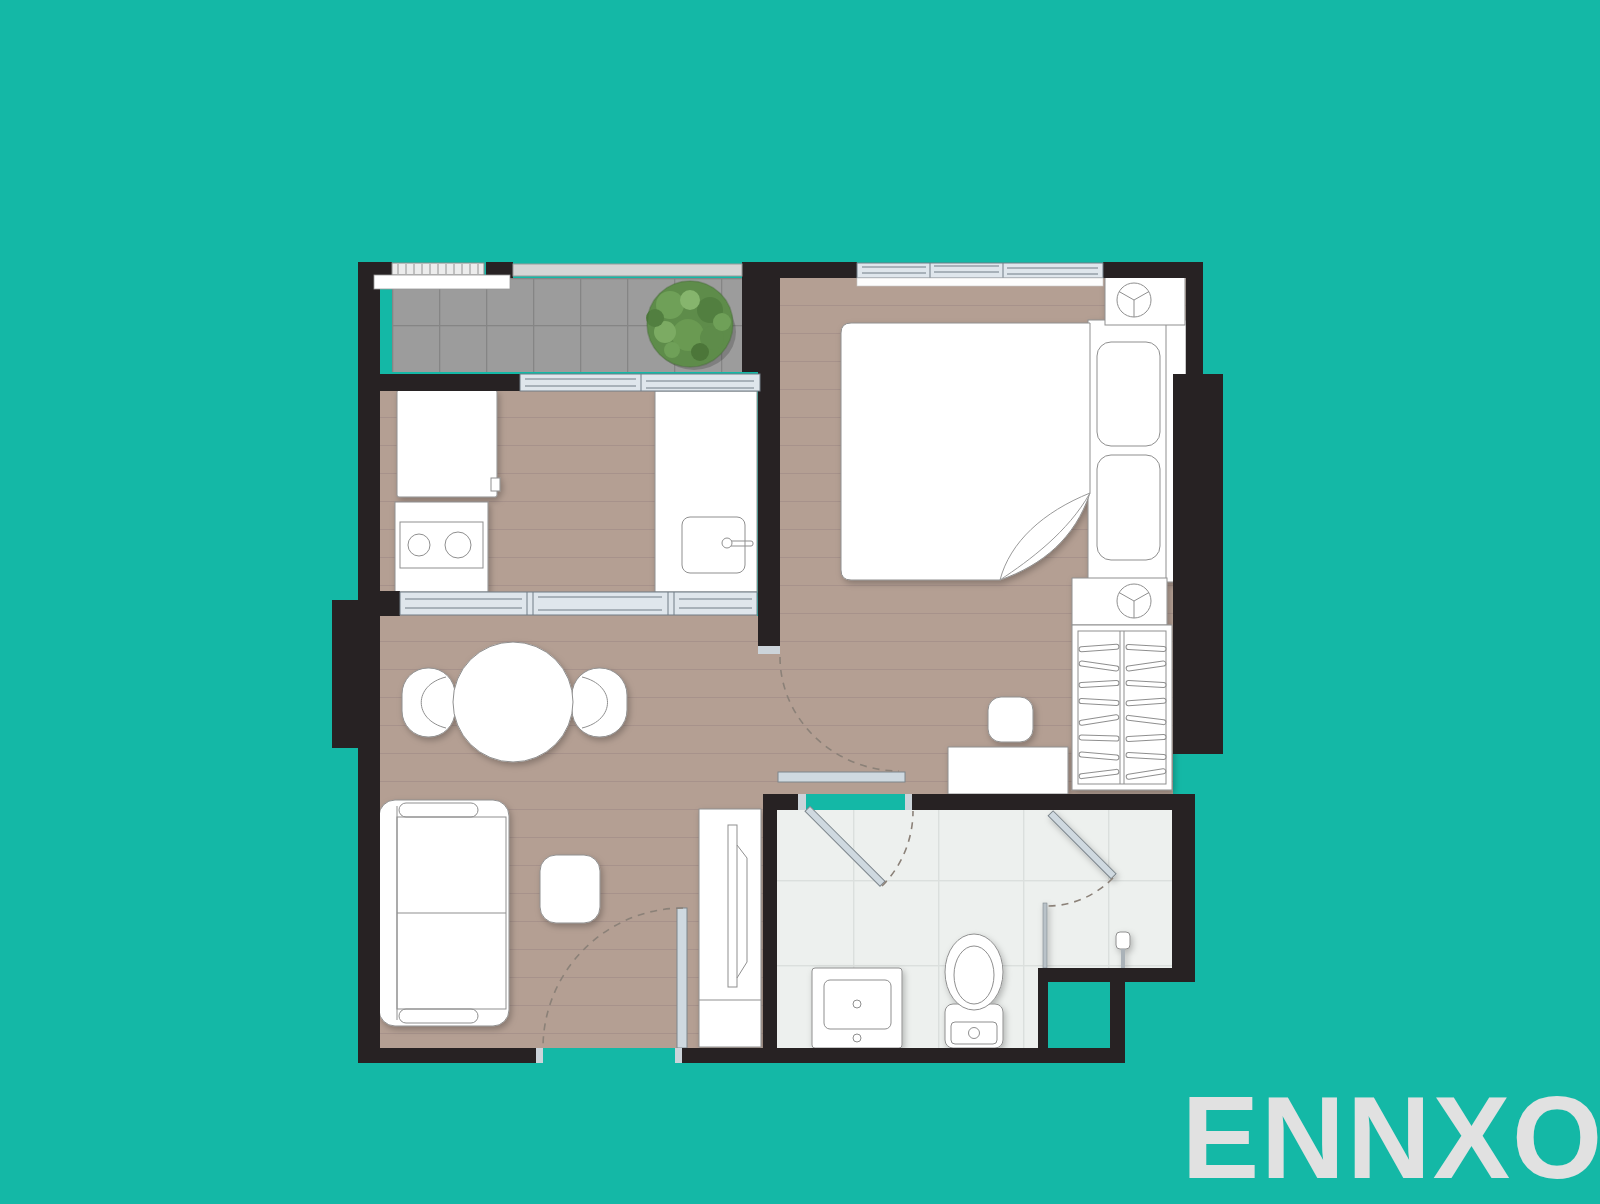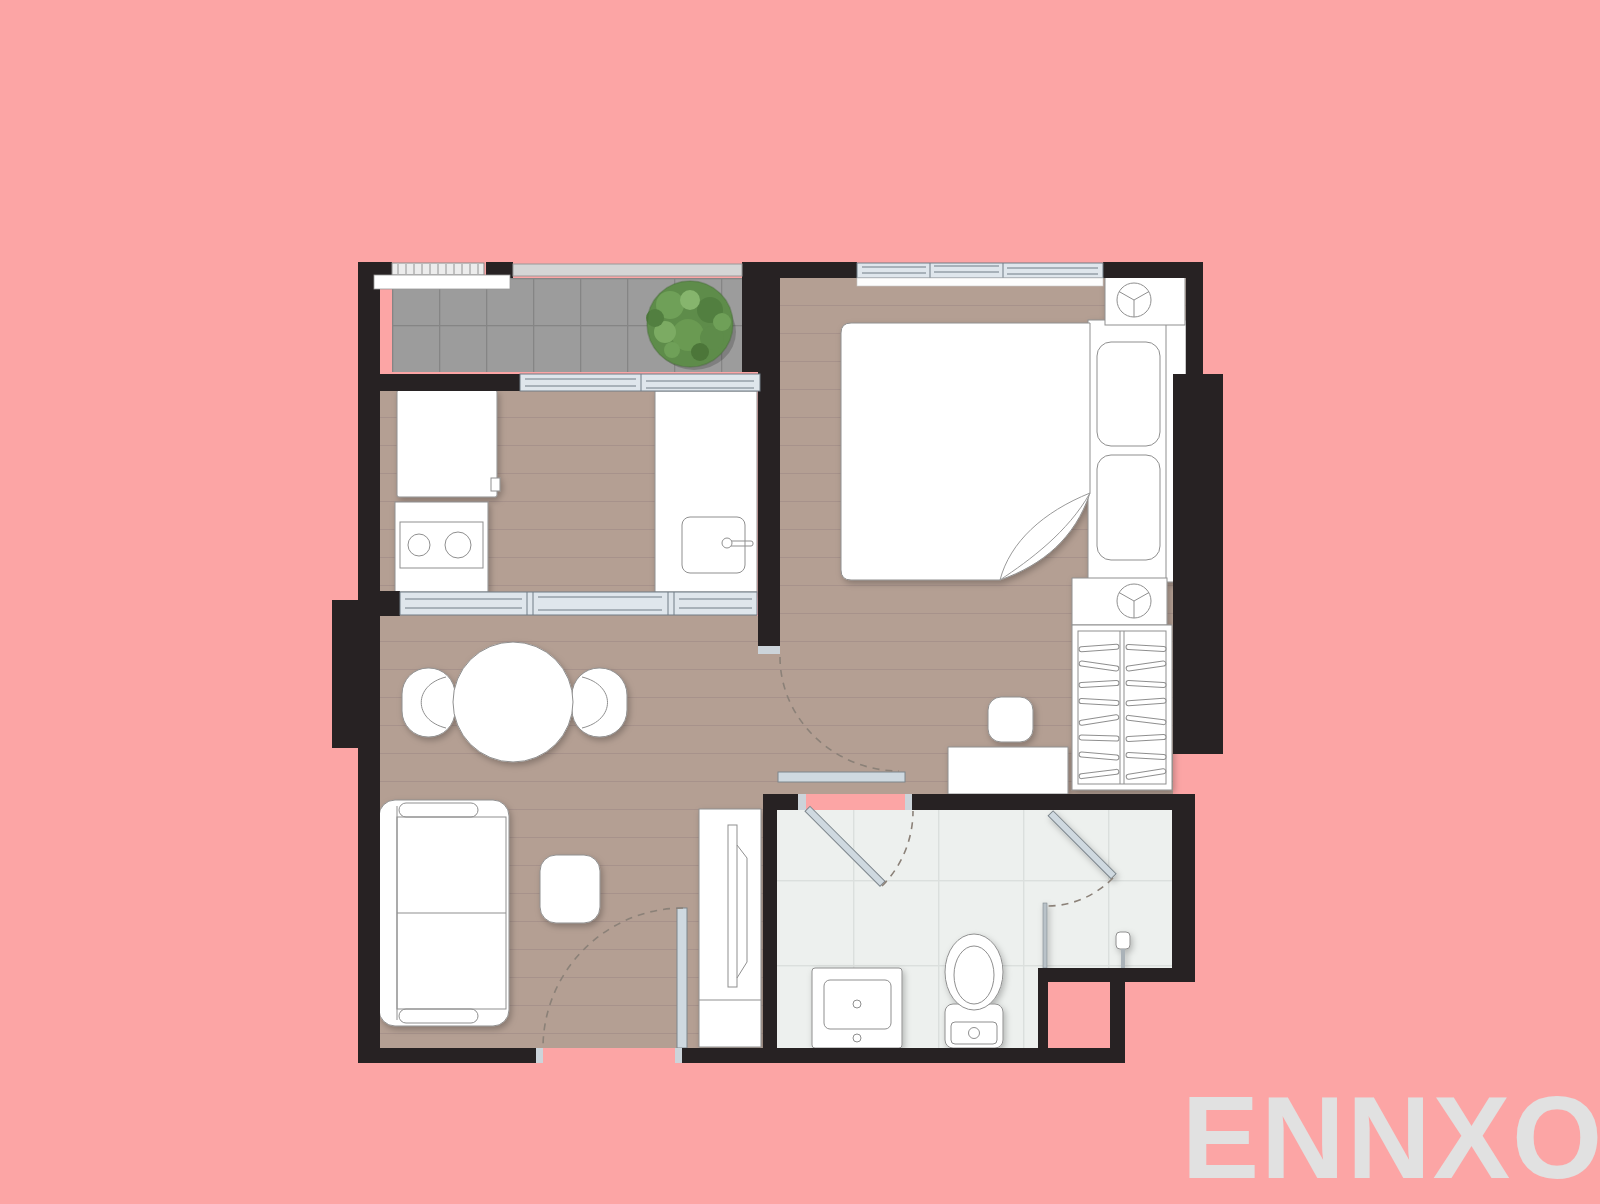--- a/index.html
+++ b/index.html
@@ -1,16 +1,16 @@
 <!DOCTYPE html>
 <html><head>
 <meta charset="utf-8">
 <style>
   html,body{margin:0;padding:0;background:#ffffff;}
-  .canvas{position:relative;width:1600px;height:1204px;background:#fca5a5;overflow:hidden;
+  .canvas{position:relative;width:1600px;height:1204px;background:#14b8a6;overflow:hidden;
           font-family:"Liberation Sans", sans-serif;}
   svg{display:block}
   .wall{fill:#272223;}
   .cap{fill:#ccd4da;}
   .furn{fill:#ffffff;stroke:#8f8f8f;stroke-width:1;}
   .ln{fill:none;stroke:#8f8f8f;stroke-width:1;}
   .glass{fill:#dfe6ec;stroke:#707c86;stroke-width:1;}
   .gln{fill:none;stroke:#707c86;stroke-width:1;}
   .leaf{fill:#cfd9e0;stroke:#7d868c;stroke-width:1;}
   .dash{fill:none;stroke:#8b8178;stroke-width:1.6;stroke-dasharray:7 6;}

